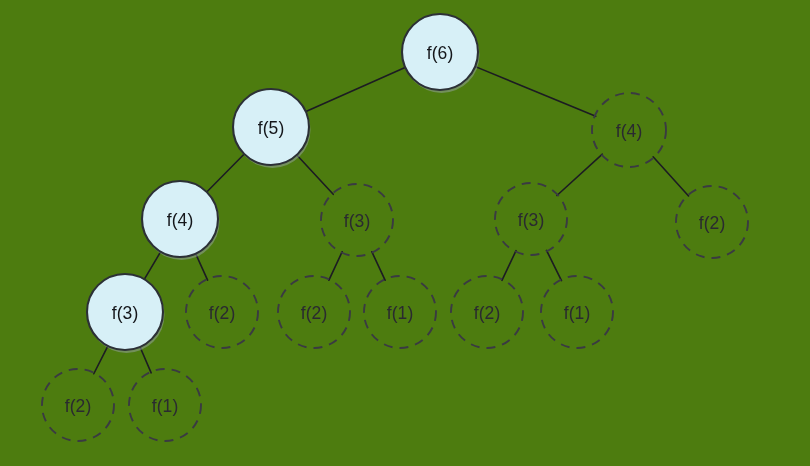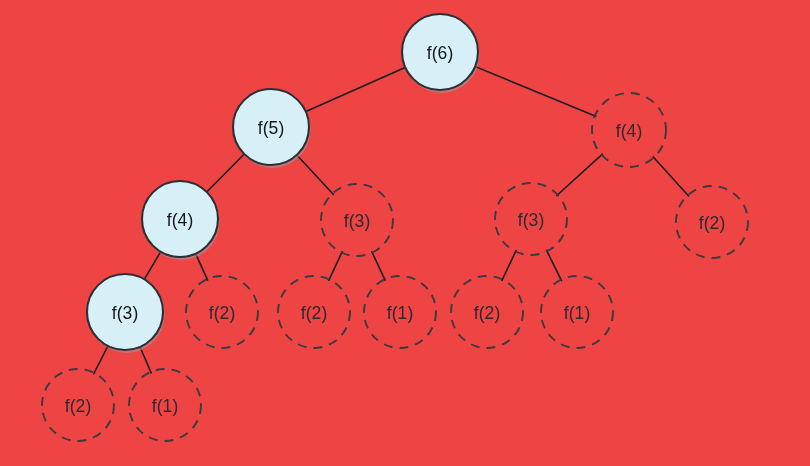--- a/index.html
+++ b/index.html
@@ -11,21 +11,21 @@
   body {
     width: 810px;
     height: 466px;
     font-family: "Liberation Sans", sans-serif;
     overflow: hidden;
   }
   #diagram-root {
     position: relative;
     width: 810px;
     height: 466px;
-    background: #ef4444;
+    background: #4d7c0f;
   }
   svg#tree-svg {
     position: absolute;
     left: 0;
     top: 0;
     width: 810px;
     height: 466px;
     display: block;
   }
   .edge-line {

